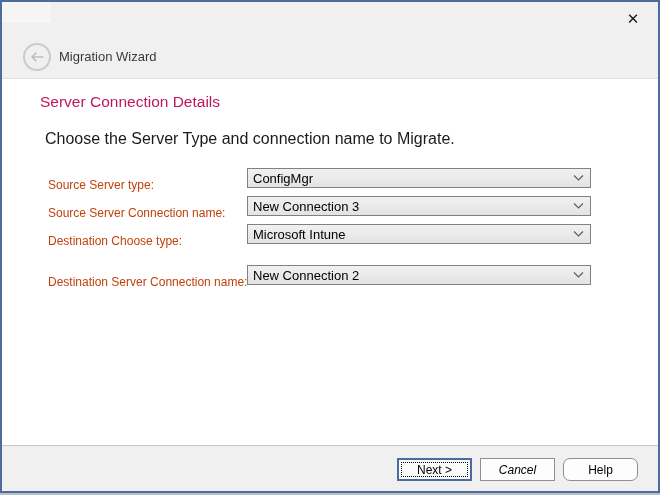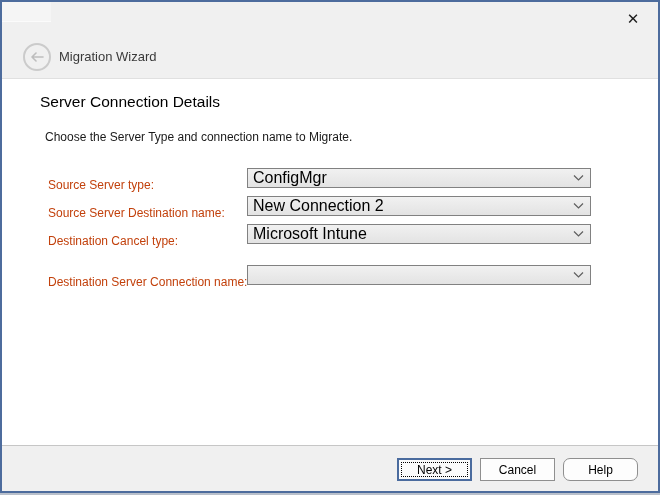--- a/index.html
+++ b/index.html
@@ -32,59 +32,59 @@
   .wizard-title{
     position:absolute;left:45px;top:17px;
     font-size:13px;color:#3a3a3a;
   }
   .header-sep{position:absolute;left:0;top:76px;width:100%;height:1px;background:#e0e0e0;}
   .content{
     position:absolute;left:0;top:77px;width:100%;height:366px;background:#ffffff;
   }
   .page-heading{
     position:absolute;left:38px;top:14px;
-    font-size:15.5px;color:#000000;
+    font-size:15.5px;color:#be185d;
   }
   .page-desc{
     position:absolute;left:43px;top:51px;
-    font-size:12px;color:#1a1a1a;
+    font-size:16px;color:#1a1a1a;
   }
   .row{position:absolute;left:0;width:100%;height:20px;}
   .row-label{
     position:absolute;left:46px;top:7px;height:20px;line-height:20px;
     font-size:12px;color:#c2410c;
   }
   .combobox{
     position:absolute;left:245px;top:0;width:344px;height:20px;
     box-sizing:border-box;border:1px solid #818181;
     background:linear-gradient(#f1f1f1,#e3e3e3);
     display:flex;align-items:center;cursor:default;
   }
   .combobox .value{
-    font-size:16px;color:#000;padding-left:5px;
+    font-size:13px;color:#000;padding-left:5px;
     white-space:nowrap;overflow:hidden;
   }
   .combobox .chev{
     position:absolute;right:6px;top:50%;transform:translateY(-50%);
     width:11px;height:7px;display:block;
   }
   .footer-sep{position:absolute;left:0;top:443px;width:100%;height:1px;background:#c6c6c6;}
   .footer{position:absolute;left:0;top:444px;width:100%;height:45px;background:#f0f0f0;}
   .btn{
     position:absolute;top:12px;width:75px;height:23px;
     box-sizing:border-box;border:1px solid #8f8f8f;background:#fdfdfd;
     font-size:12px;color:#000;display:flex;align-items:center;justify-content:center;
     cursor:default;user-select:none;
   }
   .btn.focused{
     border:2px solid #4a6b9e;background:#fbfbfb;
     outline:1px dotted #000;outline-offset:-5px;
   }
   .btn-next{left:395px;}
-  .btn-cancel{left:478px;}
+  .btn-cancel{left:478px;font-style:italic;}
   .btn-help{left:561px;border-radius:7px;}
 </style>
 </head>
 <body>
 
 <div class="stage">
   <div class="window">
 
     <div class="titlebar-highlight"></div>
 
@@ -111,42 +111,43 @@
         <div class="row-label">Source Server type:</div>
         <div class="combobox">
           <span class="value">ConfigMgr</span>
           <svg class="chev" viewBox="0 0 11 7">
             <path d="M1 1 L5.5 5.5 L10 1" fill="none" stroke="#5f5f5f" stroke-width="1.2"></path>
           </svg>
         </div>
       </div>
 
       <div class="row" style="top:117px;">
-        <div class="row-label">Source Server Destination name:</div>
+        <div class="row-label">Source Server Connection name:</div>
         <div class="combobox">
-          <span class="value">New Connection 2</span>
+          <span class="value">New Connection 3</span>
           <svg class="chev" viewBox="0 0 11 7">
             <path d="M1 1 L5.5 5.5 L10 1" fill="none" stroke="#5f5f5f" stroke-width="1.2"></path>
           </svg>
         </div>
       </div>
 
       <div class="row" style="top:145px;">
-        <div class="row-label">Destination Cancel type:</div>
+        <div class="row-label">Destination Choose type:</div>
         <div class="combobox">
           <span class="value">Microsoft Intune</span>
           <svg class="chev" viewBox="0 0 11 7">
             <path d="M1 1 L5.5 5.5 L10 1" fill="none" stroke="#5f5f5f" stroke-width="1.2"></path>
           </svg>
         </div>
       </div>
 
       <div class="row" style="top:173px;margin-top:13px;">
         <div class="row-label">Destination Server Connection name:</div>
         <div class="combobox">
+          <span class="value">New Connection 2</span>
           <svg class="chev" viewBox="0 0 11 7">
             <path d="M1 1 L5.5 5.5 L10 1" fill="none" stroke="#5f5f5f" stroke-width="1.2"></path>
           </svg>
         </div>
       </div>
     </div>
 
     <div class="footer-sep"></div>
 
     <div class="footer">

